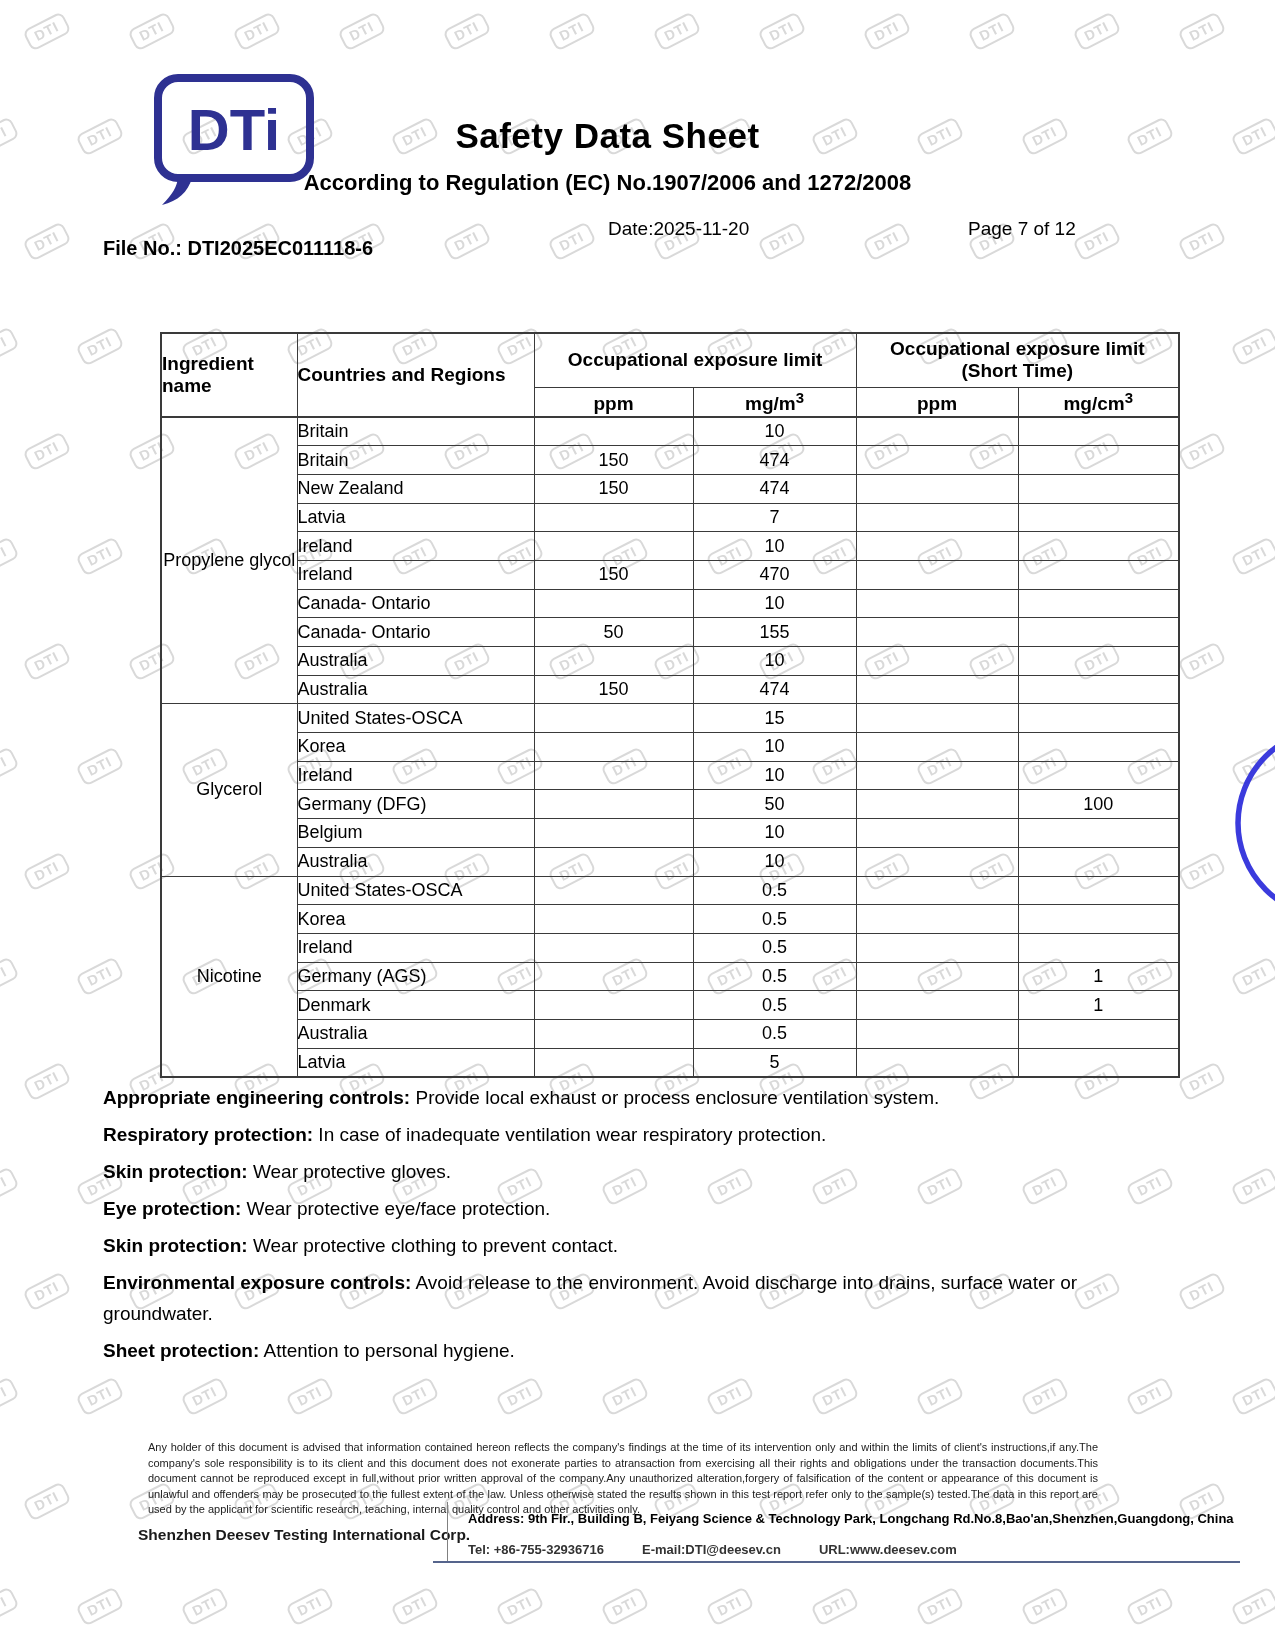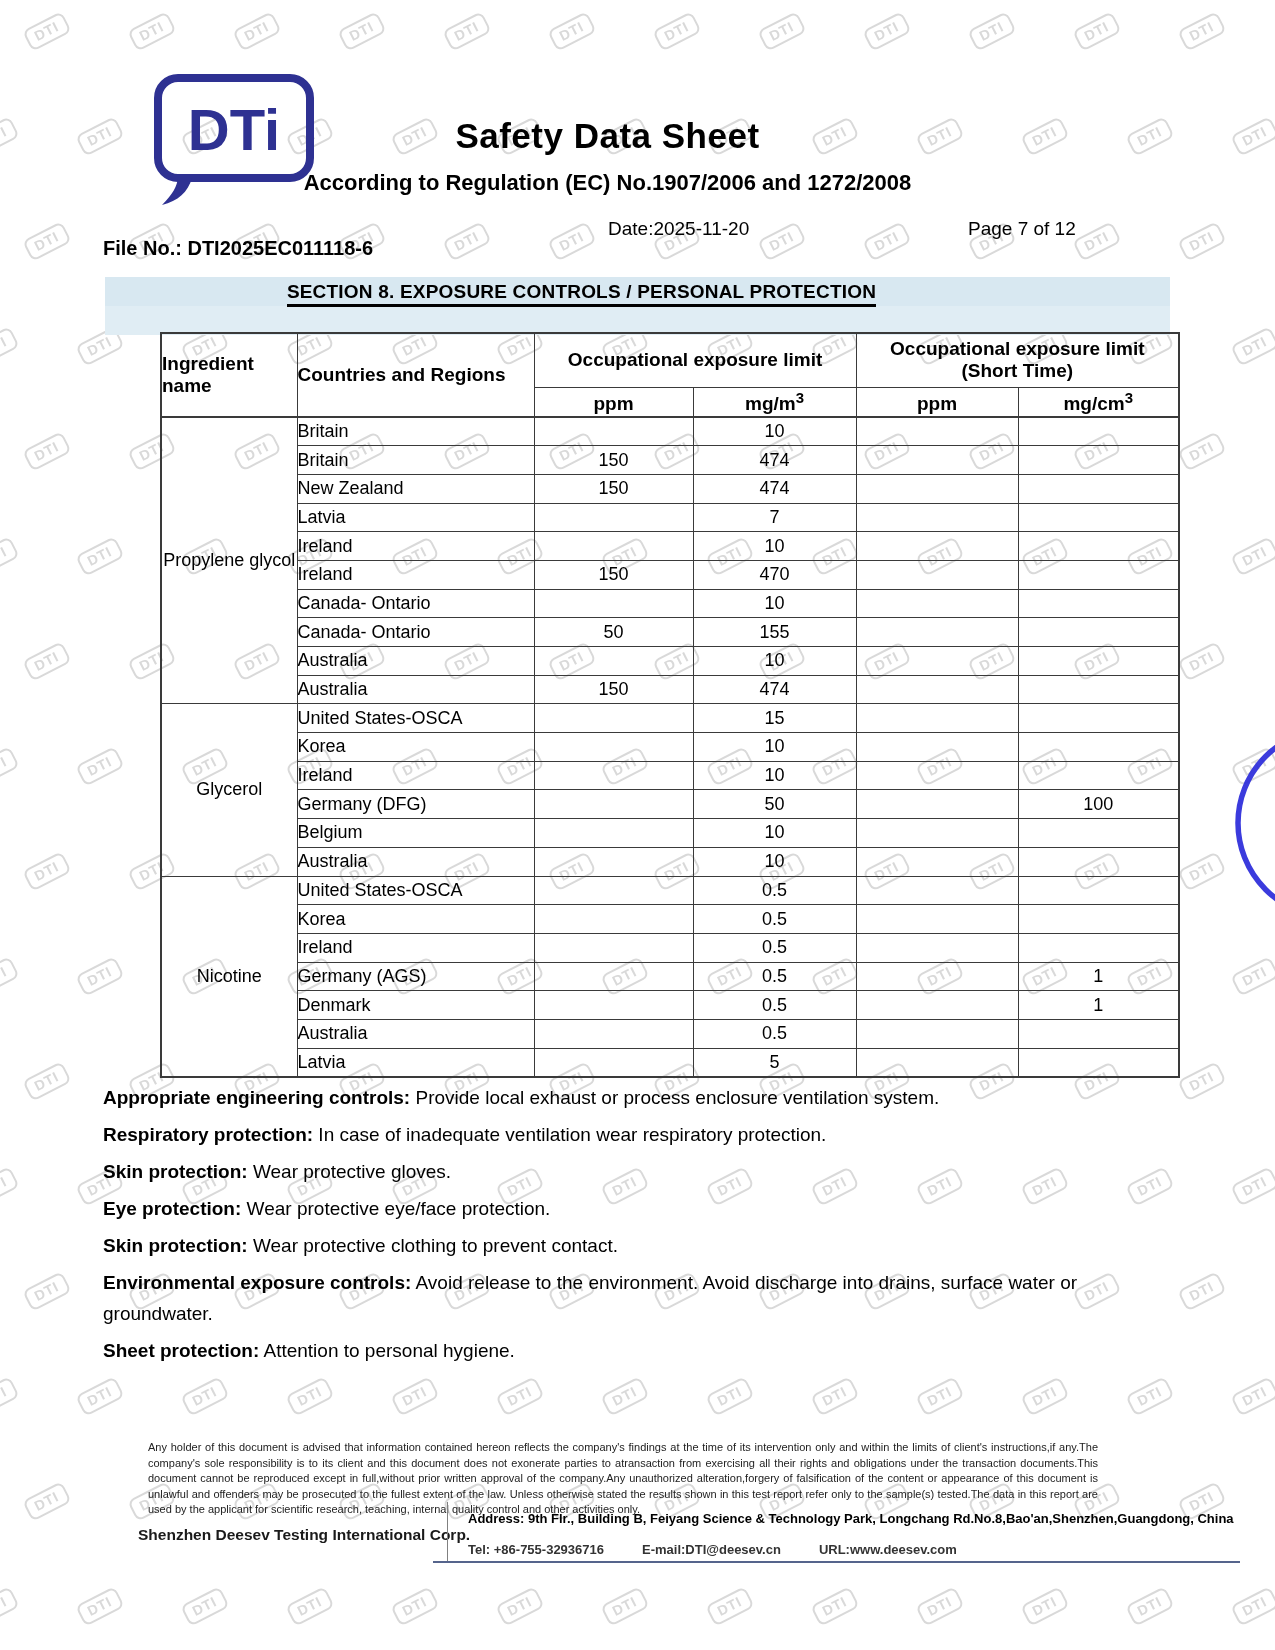--- a/index.html
+++ b/index.html
@@ -274,23 +274,20 @@
     <path d="M 44 108 C 40 122 30 131 14 135 C 25 124 29 116 30 108" fill="#2e3192"></path>
     <text x="86" y="80" text-anchor="middle" font-size="58" font-weight="bold" fill="#2e3192" font-family="Liberation Sans, sans-serif">DTi</text>
   </svg>
 
   <div class="abs doc-title">Safety Data Sheet</div>
   <div class="abs doc-sub">According to Regulation (EC) No.1907/2006 and 1272/2008</div>
   <div class="abs file-no">File No.: DTI2025EC011118-6</div>
   <div class="abs date">Date:2025-11-20</div>
   <div class="abs page-no">Page 7 of 12</div>
 
-  <div class="abs band">
-    <span>SECTION 8. EXPOSURE CONTROLS / PERSONAL PROTECTION</span>
-  </div>
 
   <table class="oel">
     <colgroup>
       <col style="width:136px">
         <col style="width:237px">
         <col style="width:159px">
       <col style="width:163px">
         <col style="width:162px">
         <col style="width:161px">
     </colgroup>

